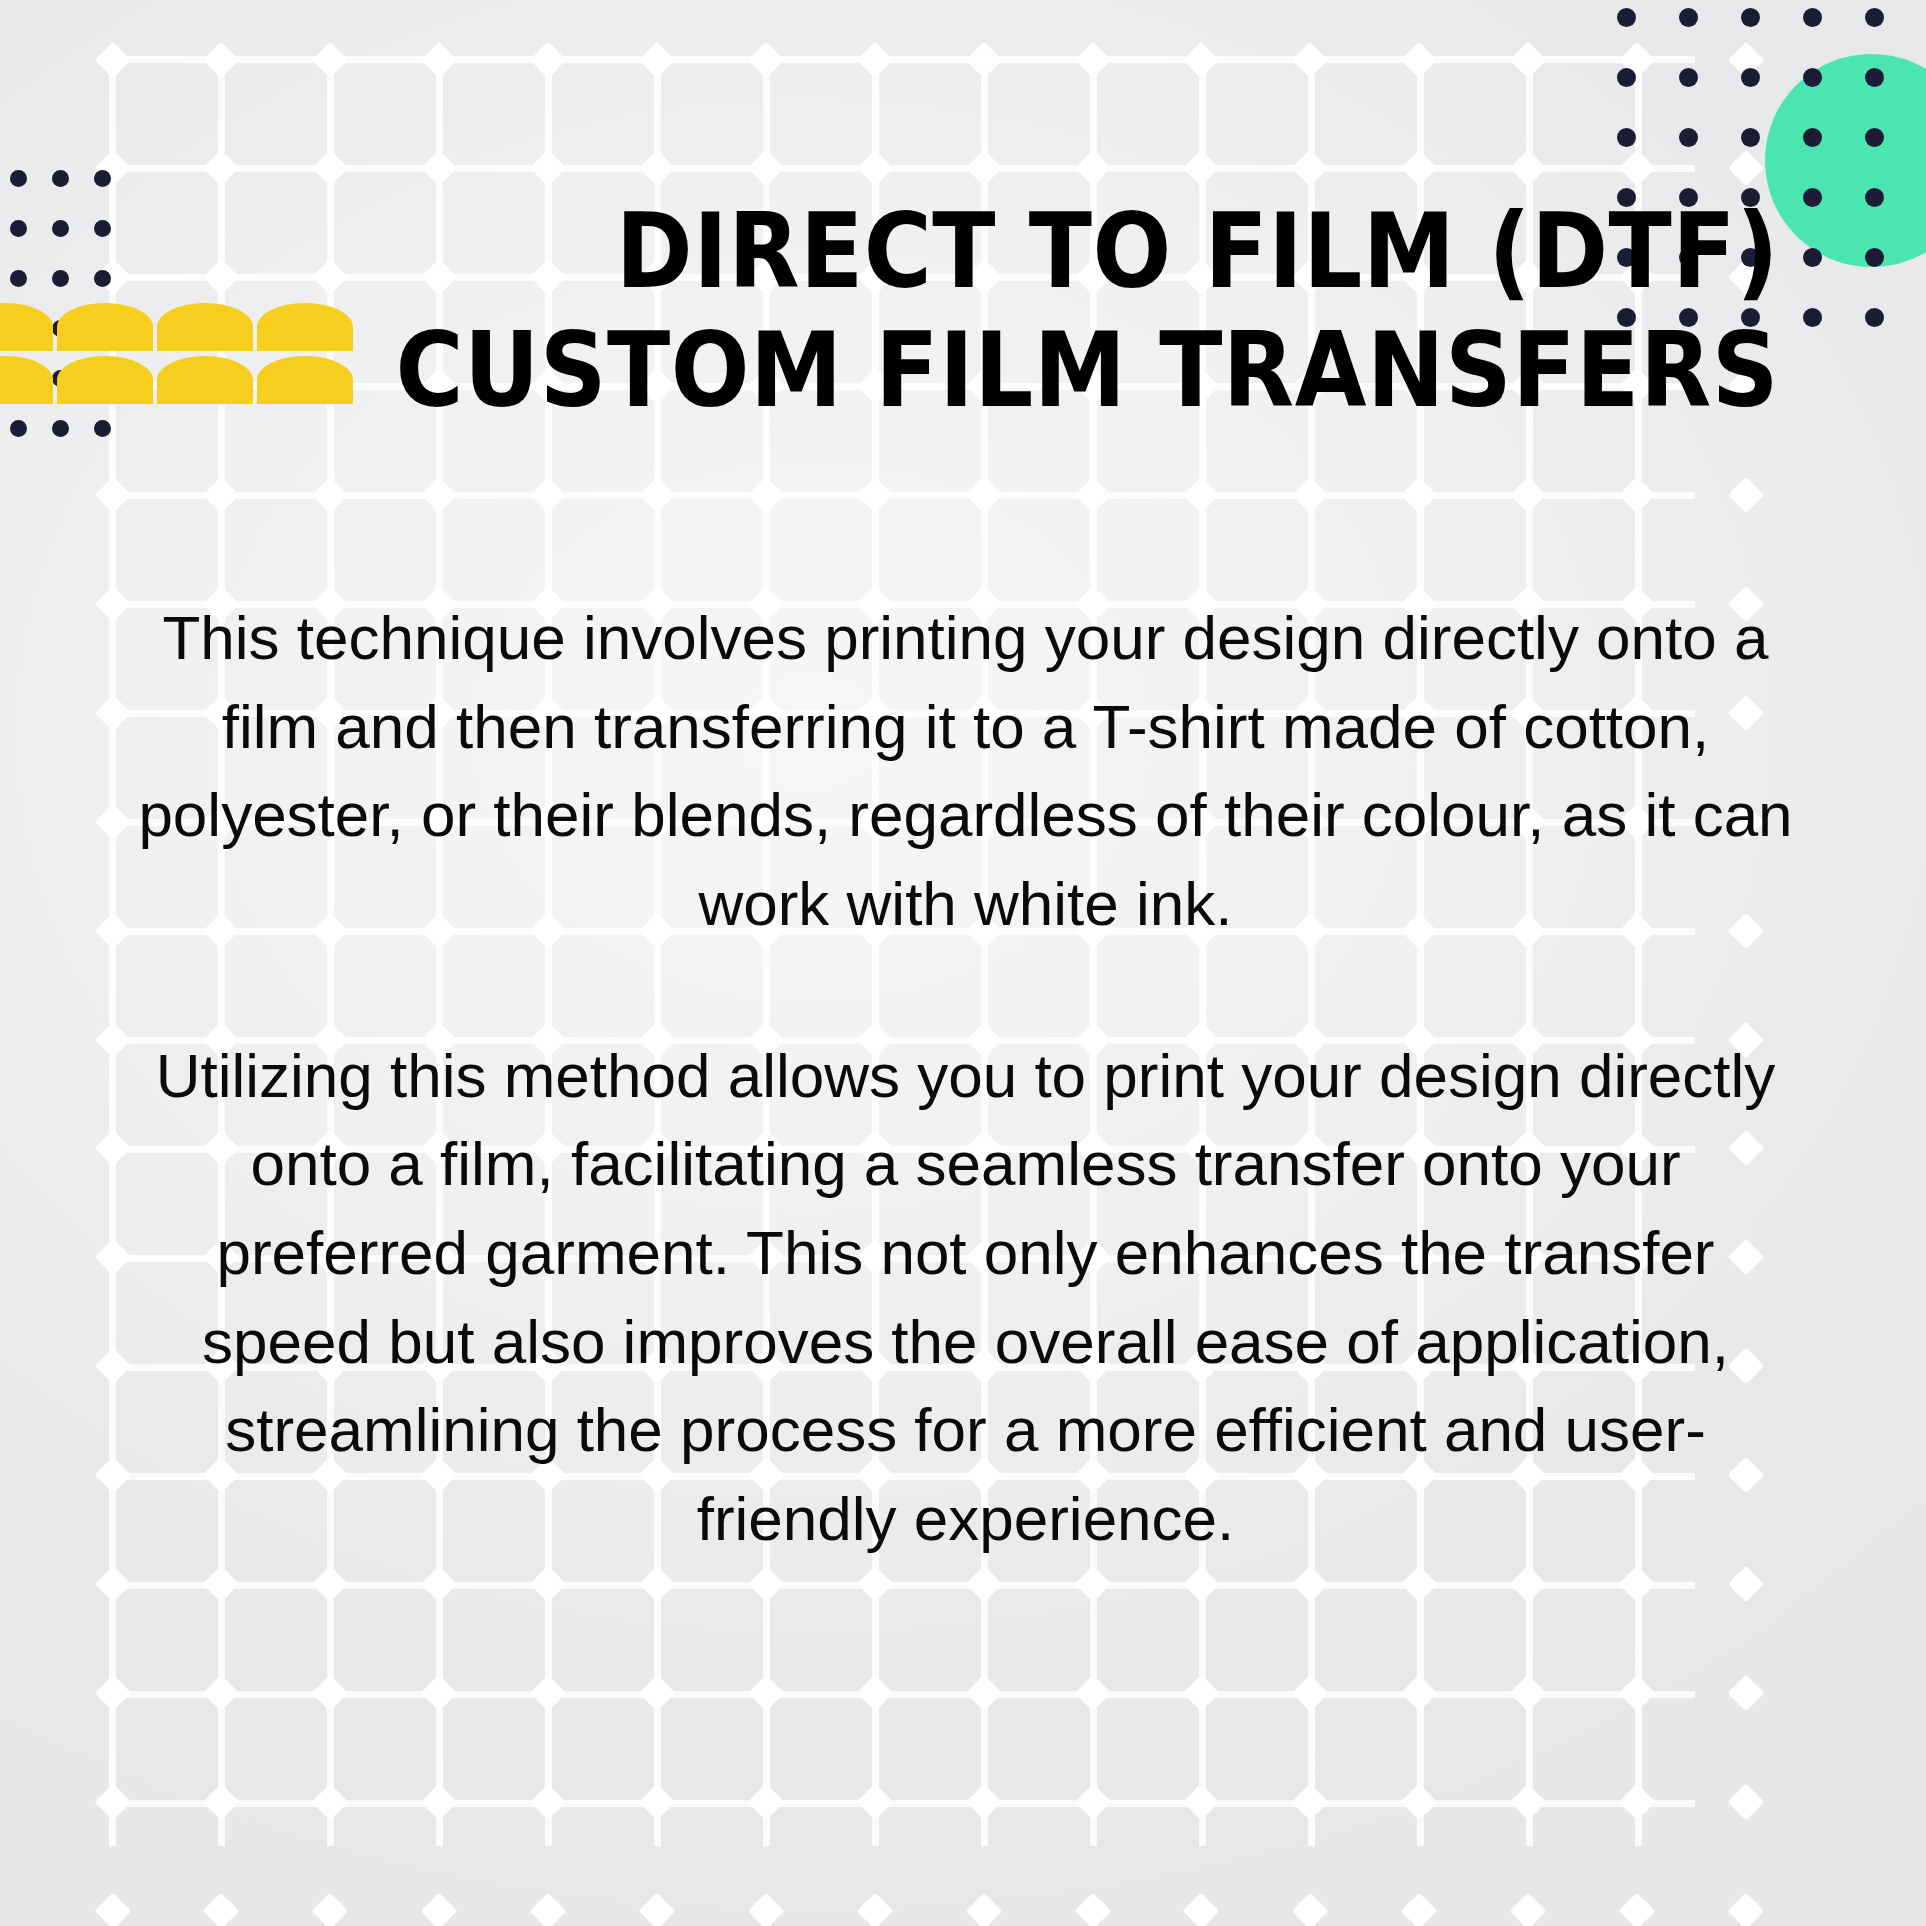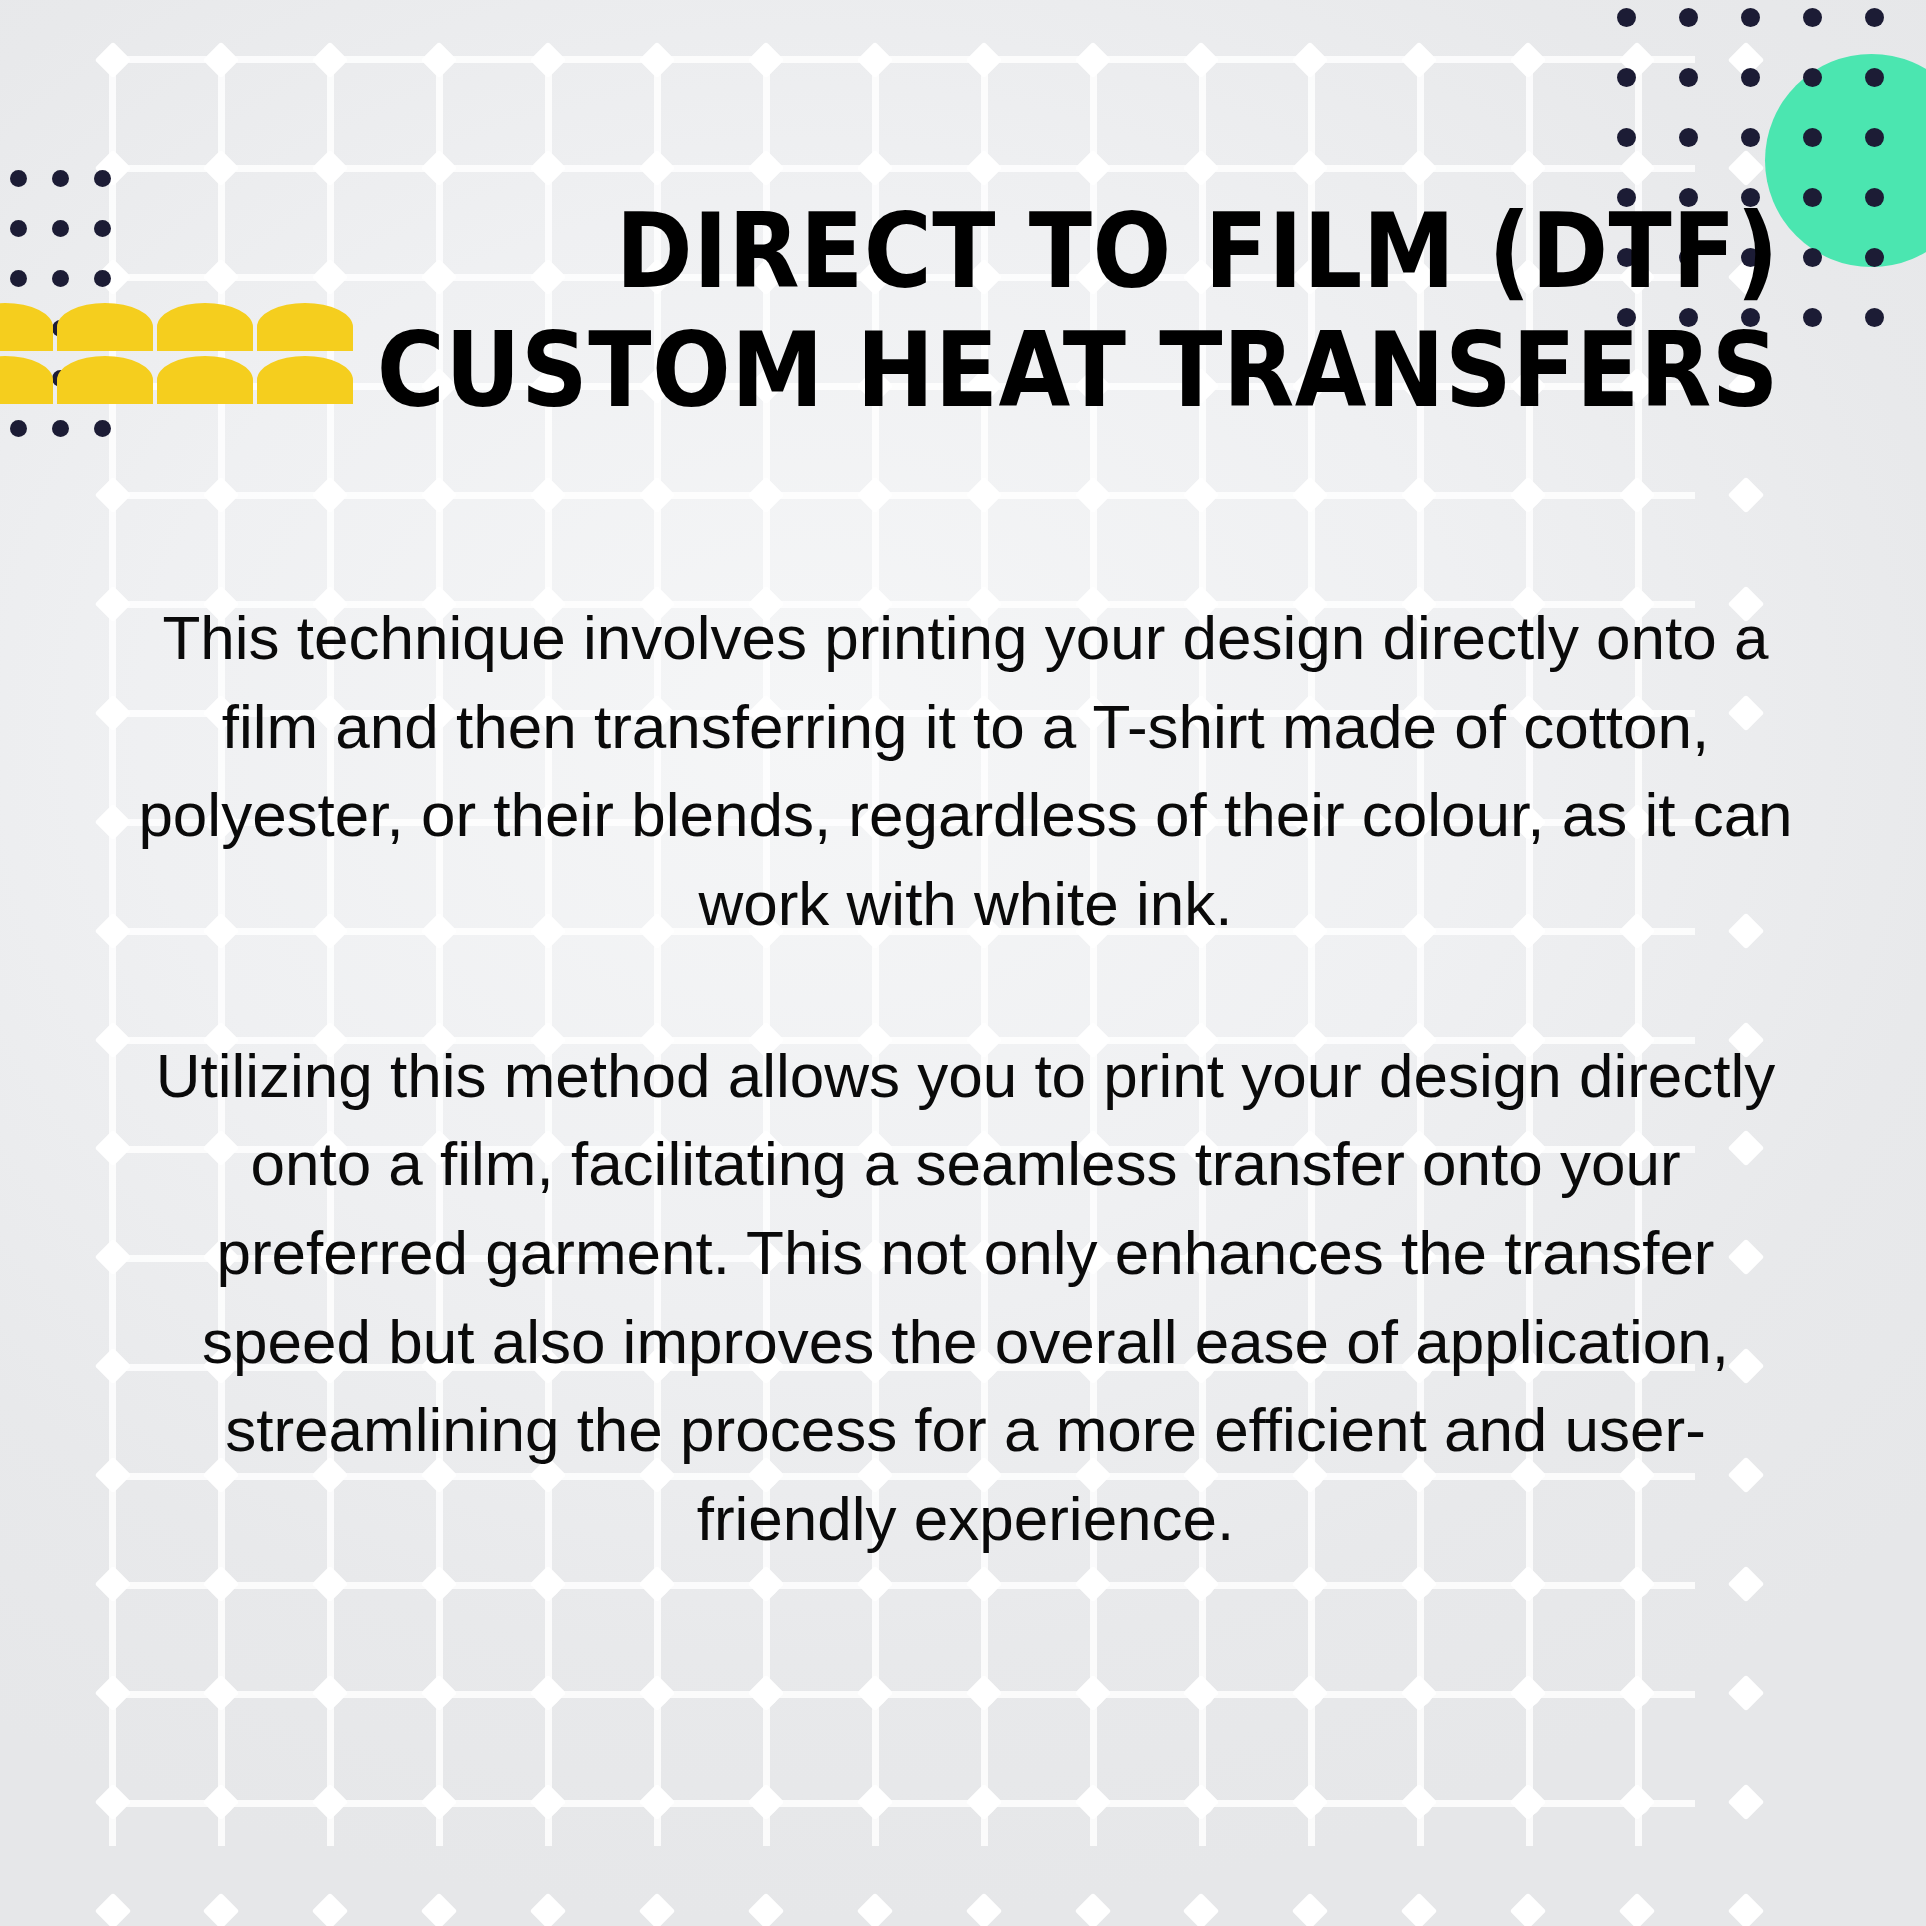--- a/index.html
+++ b/index.html
@@ -539,21 +539,21 @@
         <div class="dome" style="background: rgb(245, 206, 30);"></div>
         <div class="dome" style="background: rgb(245, 206, 30);"></div>
         <div class="dome" style="background: rgb(245, 206, 30);"></div>
       </div>
     </div>
 
   <div class="content">
 
     <h1 class="title">
       <span class="tline">DIRECT TO FILM (DTF)</span>
-      <span class="tline">CUSTOM HEAT TRANSFERS</span>
+      <span class="tline">CUSTOM FILM TRANSFERS</span>
     </h1>
 
     <div class="body-copy">
       <p>This technique involves printing your design directly onto a film and then transferring it to a T-shirt made of cotton, polyester, or their blends, regardless of their colour, as it can work with white ink.</p>
       <p class="para-gap">Utilizing this method allows you to print your design directly onto a film, facilitating a seamless transfer onto your preferred garment. This not only enhances the transfer speed but also improves the overall ease of application, streamlining the process for a more efficient and user-friendly experience.</p>
     </div>
 
   </div>
 </div>
 

